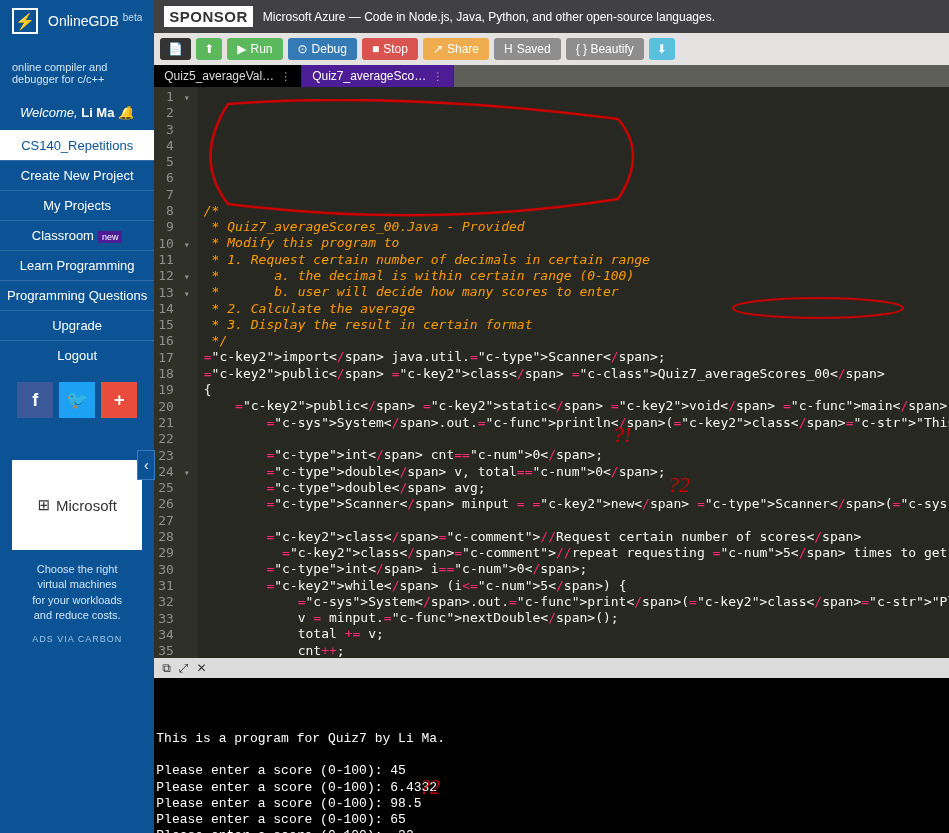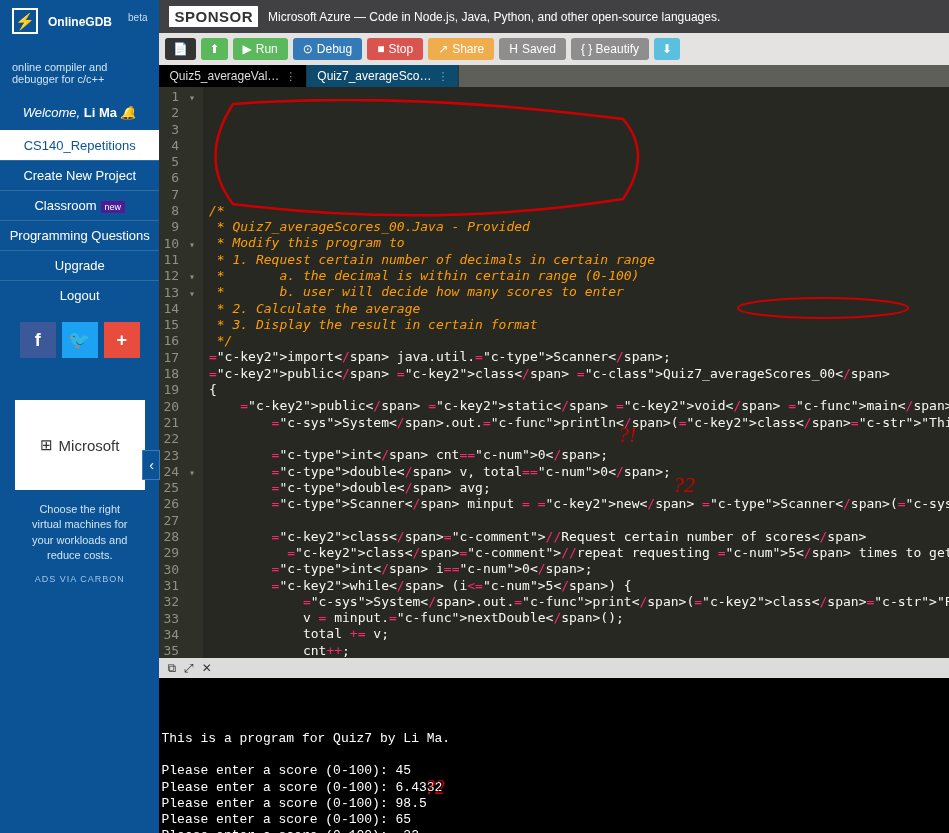--- a/index.html
+++ b/index.html
@@ -1,22 +1,22 @@
 <!DOCTYPE html>
 <html><head>
 <meta charset="utf-8">
 <style>
 * { margin: 0; padding: 0; box-sizing: border-box; }
 body { font-family: Arial, sans-serif; font-size: 13px; background: #000; width: 949px; height: 833px; overflow: hidden; display: flex; }
 
 .sidebar { width: 240px; background: #0b5394; color: #fff; display: flex; flex-direction: column; position: relative; }
 .logo-row { display: flex; align-items: center; padding: 8px 12px; gap: 10px; }
 .logo-box { width: 26px; height: 26px; border: 2px solid #fff; display: flex; align-items: center; justify-content: center; font-weight: bold; font-size: 16px; }
-.logo-text { font-size: 12px; font-weight: bold; text-align: center; }
-.logo-beta { font-size: 10px; vertical-align: super; margin-left: 16px; color: #cde; }
+.logo-text { font-size: 14px; font-weight: normal; text-align: center; }
+.logo-beta { font-size: 10px; vertical-align: super; margin-left: 4px; color: #cde; }
 .tagline { font-size: 11px; text-align: left; padding: 0 12px 10px; color: #d0e4f5; margin-top: 19px; }
 .welcome { text-align: center; font-size: 13px; font-style: italic; padding: 10px 0; }
 .welcome b { font-style: normal; text-align: center; }
 .sidemenu { display: flex; flex-direction: column; }
 .sidemenu-item { text-align: center; padding: 7px 0; font-size: 13px; color: #fff; cursor: pointer; border-top: 1px solid rgba(255,255,255,0.15); }
 .sidemenu-item.active { background: #fff; color: #0b5394; }
 .new-badge { background: #4c1d95; color: #fff; font-size: 9px; padding: 1px 4px; border-radius: 0; margin-left: 4px; }
 .social-row { display: flex; justify-content: center; gap: 6px; padding: 12px 0; }
 .social-btn { width: 36px; height: 36px; display: flex; align-items: center; justify-content: center; color: #fff; font-size: 18px; font-weight: bold; cursor: pointer; }
 .fb { background: #3b5998; }
@@ -35,21 +35,21 @@
 .tbtn.icon-only { padding: 4px 8px; }
 .b-dark { background: #333; }
 .b-green { background: #5cb85c; }
 .b-blue { background: #337ab7; }
 .b-red { background: #d9534f; }
 .b-orange { background: #f0ad4e; }
 .b-gray { background: #8e8e8e; }
 .b-lblue { background: #5bc0de; }
 .tabs-row { background: #5f5f5a; display: flex; }
 .tab { padding: 4px 10px; font-size: 12px; color: #ddd; background: #000000; display: flex; align-items: center; gap: 6px; border-right: 1px solid #333; cursor: pointer; }
-.tab.active { background: #0c4a6e; color: #fff; }
+.tab.active { background: #4c1d95; color: #fff; }
 .tab-menu { color: #aaa; font-size: 11px; }
 
 .editor { flex: 1; background: #272822; display: flex; font-family: 'Consolas', monospace; font-size: 13px; overflow: hidden; line-height: 1.25; }
 .gutter { background: #2f3129; color: #8f908a; text-align: right; padding: 2px 8px 2px 4px; user-select: none; min-width: 42px; }
 .gutter-line { height: 16.3px; white-space: nowrap; }
 .fold { color: #8f908a; font-size: 10px; display: inline-block; width: 8px; }
 .code { flex: 1; padding: 2px 6px; color: #f8f8f2; white-space: pre; position: relative; }
 .code-line { height: 16.3px; }
 .c-comment { color: #ff9d00; font-style: italic; }
 .c-op { color: #f92672; }
@@ -72,21 +72,23 @@
       <span class="logo-text">OnlineGDB</span><span class="logo-beta">beta</span>
     </div>
   </div>
   <div class="tagline">online compiler and debugger for c/c++</div>
   <div class="welcome">
     <span>Welcome, </span><b>Li Ma</b> <span>🔔</span>
   </div>
   <div class="sidemenu" id="sidemenu">
       <div class="sidemenu-item active">CS140_Repetitions</div>
       <div class="sidemenu-item">Create New Project</div>
+      <div class="sidemenu-item">My Projects</div>
       <div class="sidemenu-item">Classroom<span class="new-badge">new</span></div>
+      <div class="sidemenu-item">Learn Programming</div>
       <div class="sidemenu-item">Programming Questions</div>
       <div class="sidemenu-item">Upgrade</div>
       <div class="sidemenu-item">Logout</div>
     </div>
   <div class="social-row">
     <div class="social-btn fb">f</div>
     <div class="social-btn tw">🐦</div>
     <div class="social-btn plus">+</div>
   </div>
   <div class="ad-box">

